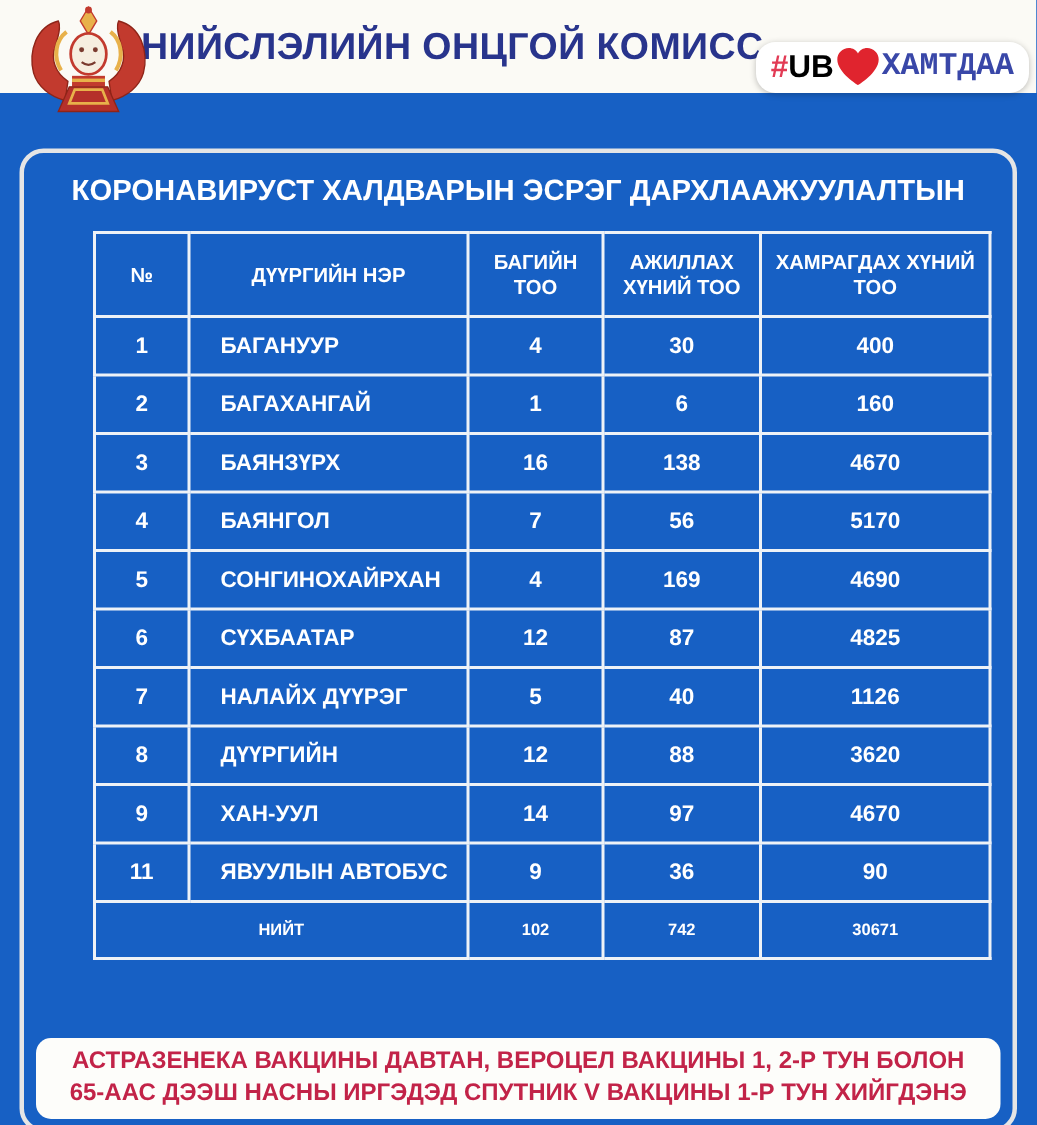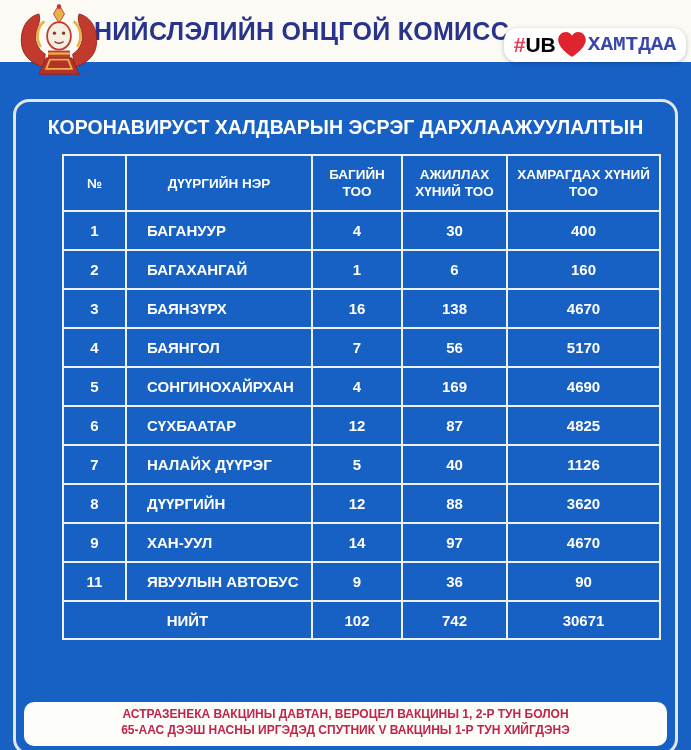--- a/index.html
+++ b/index.html
@@ -58,28 +58,28 @@
     color:#FFFFFF; font-weight:bold;
   }
   .plan th, .plan td {
     border:2px solid #EEF2F7;
     text-align:center; padding:2px 3px;
     overflow:hidden;
   }
   .plan thead th { height:50px; font-size:13.5px; line-height:1.3; }
   .plan tbody td { height:33px; font-size:15px; }
   .plan td.name-cell { text-align:left; padding-left:20px;margin-top:20px; }
-  .plan .total-row td { height:32px; font-size:15px; }
+  .plan .total-row td { height:32px; font-size:11px; }
 
   
   .footer-note {
     position:absolute; left:8px; right:8px; bottom:6px;
     background:#FDFDFA; border-radius:10px;
     padding:5px 4px 7px; text-align:center;
-    font-weight:bold; font-size:12px; line-height:1.32;
+    font-weight:bold; font-size:16px; line-height:1.32;
     color:#C22348;
   }
 </style>
 </head>
 <body>
 
 <div class="topbar"></div>
 
 <svg class="emblem" viewBox="0 0 100 82" aria-hidden="true">
   <path d="M28,12 C12,16 6,34 10,50 C13,60 22,67 33,70 L35,56 C26,50 22,40 26,30 C28,23 30,16 28,12 Z" fill="#C23A2E" stroke="#8E2418" stroke-width="1"></path>

